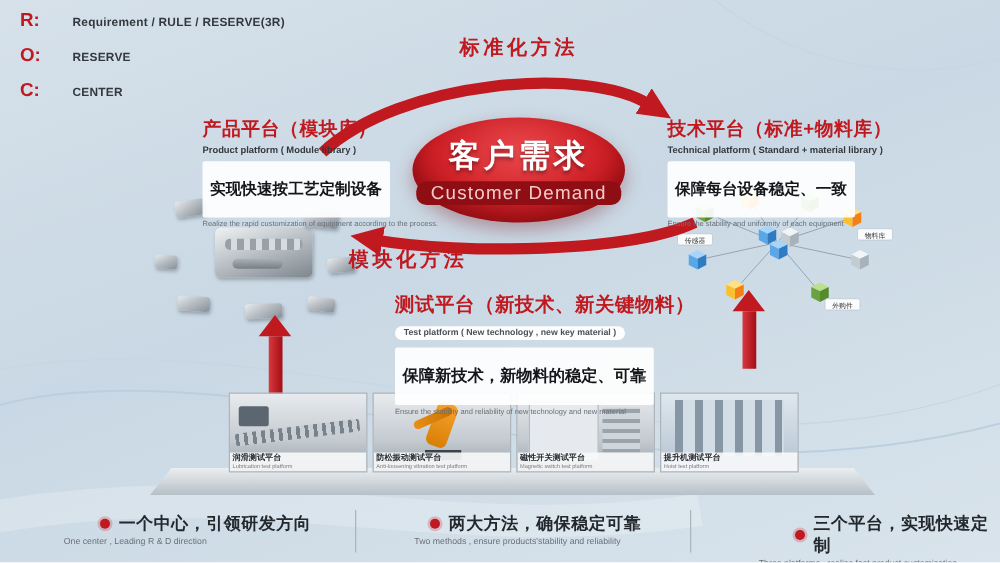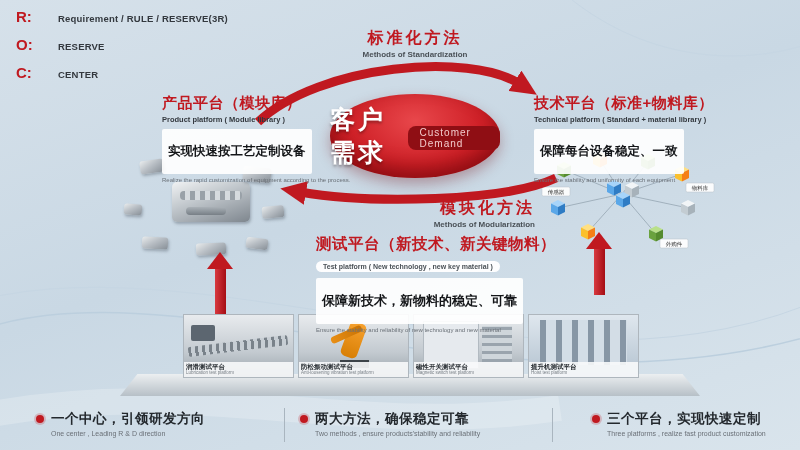--- a/index.html
+++ b/index.html
@@ -11,31 +11,31 @@
   .bg-decor { position:absolute; inset:0; z-index:0; }
 
   
   .roc { position:absolute; left:16px; top:8px; z-index:6; }
   .roc-row { display:flex; align-items:baseline; margin-bottom:11px; }
   .roc-letter { color:#c01920; font-weight:bold; font-size:15px; width:20px; }
   .roc-text { color:#33383e; font-weight:bold; font-size:9.5px; letter-spacing:.2px;margin-left:22px; }
 
   
   .method-top { position:absolute; left:295px; top:28px; width:240px; text-align:center; z-index:6; }
-  .method-bottom { position:absolute; left:295px; top:198px; width:240px; text-align:right; z-index:6; }
+  .method-bottom { position:absolute; left:279px; top:198px; width:240px; text-align:left; z-index:6; }
   .cn-red-lg { color:#c01920; font-size:16px; font-weight:bold; letter-spacing:3px; }
   .method-en { color:#4a5157; font-size:8px; font-weight:bold; margin-top:1px; }
 
   
   .ellipse { position:absolute; left:330px; top:94px; width:170px; height:84px; border-radius:50%;
              background:radial-gradient(ellipse at 50% 32%, #e8474b 0%, #cf2027 55%, #a50d14 100%);
              box-shadow:0 6px 14px rgba(120,20,25,.35), inset 0 -10px 18px rgba(90,0,5,.45);
-             display:flex; flex-direction:row; align-items:center; justify-content:center; z-index:5; }
+             display:flex; flex-direction:column; align-items:center; justify-content:center; z-index:5; }
   .ellipse-title { color:#fff; font-size:25px; font-weight:bold; letter-spacing:3px; text-shadow:0 2px 3px rgba(0,0,0,.35); }
-  .ellipse-sub { margin-top:4px; background:#8f0e14; color:#f3cbcc; font-size:10px; padding:1px 12px; border-radius:8px; letter-spacing:1px; }
+  .ellipse-sub { margin-top:4px; background:#8f0e14; color:#f3cbcc; font-size:15px; padding:1px 12px; border-radius:8px; letter-spacing:1px; }
 
   
   .plat { position:absolute; z-index:6; }
   .plat-title { color:#c01920; font-size:15px; font-weight:bold; letter-spacing:.5px; }
   .plat-en { color:#33383e; font-size:7.5px; font-weight:bold; margin-top:2px; }
   .plat-desc { display:inline-block; background:rgba(255,255,255,.92); color:#141619; font-size:12.5px;
                font-weight:bold; padding:14px 6px; margin-top:5px; border-radius:2px; }
   .plat-desc-en { color:#6a7077; font-size:6px; margin-top:3px; }
   .prod { left:162px; top:94px; width:236px; }
   .tech { left:534px; top:94px; width:252px; }
@@ -100,25 +100,25 @@
   .cap-en { font-size:4.5px; color:#777e85; line-height:1.1; }
 
   .platform-base { position:absolute; left:120px; top:374px; width:580px; height:22px; z-index:2;
                    background:linear-gradient(180deg,#eceff1,#b7c0c7);
                    clip-path:polygon(3% 0,97% 0,100% 100%,0 100%);
                    box-shadow:0 2px 4px rgba(80,90,100,.35); }
 
   
   .footer { position:absolute; left:0; right:0; top:404px; height:46px; z-index:6; }
   .fitem { position:absolute; top:6px; }
-  .fitem-head { display:flex; align-items:center; gap:7px; }
+  .fitem-head { display:flex; align-items:center; gap:7px;margin-left:44px; }
   .fdot { width:8px; height:8px; border-radius:50%; background:#c01920; box-shadow:0 0 0 2px rgba(192,25,32,.22); }
   .fcn { font-size:13.5px; font-weight:bold; color:#23282d; letter-spacing:.5px; }
   .fen { margin-left:15px; font-size:7px; color:#6a7077; margin-top:2px; }
-  .fi1 { left:36px; } .fi2 { left:300px; } .fi3 { left:592px; }
+  .fi1 { left:36px; } .fi2 { left:300px;text-align:center; } .fi3 { left:592px; }
   .fdiv { position:absolute; top:4px; width:1px; height:34px; background:#a9b5bf; }
   .fd1 { left:284px; } .fd2 { left:552px; }
 </style>
 </head>
 <body>
 
 <div class="stage">
 
   <svg class="bg-decor" viewBox="0 0 800 450">
     <path d="M -20 330 C 180 260, 520 430, 830 330" stroke="#bccfde" stroke-width="1.5" fill="none"></path>
@@ -137,25 +137,23 @@
       <span class="roc-text">RESERVE</span>
     </div>
     <div class="roc-row">
       <span class="roc-letter">C:</span>
       <span class="roc-text">CENTER</span>
     </div>
   </div>
 
   <div class="method-top">
     <div class="cn-red-lg">标准化方法</div>
-    <div class="method-en">Methods of Standardization</div>
   </div>
   <div class="method-bottom">
     <div class="cn-red-lg">模块化方法</div>
-    <div class="method-en">Methods of Modularization</div>
   </div>
 
   <svg class="arrows" viewBox="0 0 800 450">
     <defs>
       <marker id="ah" markerUnits="userSpaceOnUse" markerWidth="26" markerHeight="24" refX="6" refY="12" orient="auto">
         <path d="M0,0 L26,12 L0,24 Z" fill="#c01920"></path>
       </marker>
     </defs>
     <path d="M 258 122 C 320 64, 470 52, 520 84" stroke="#c01920" stroke-width="9" fill="none" marker-end="url(#ah)"></path>
     <path d="M 556 178 C 505 202, 370 204, 300 192" stroke="#c01920" stroke-width="9" fill="none" marker-end="url(#ah)"></path>

